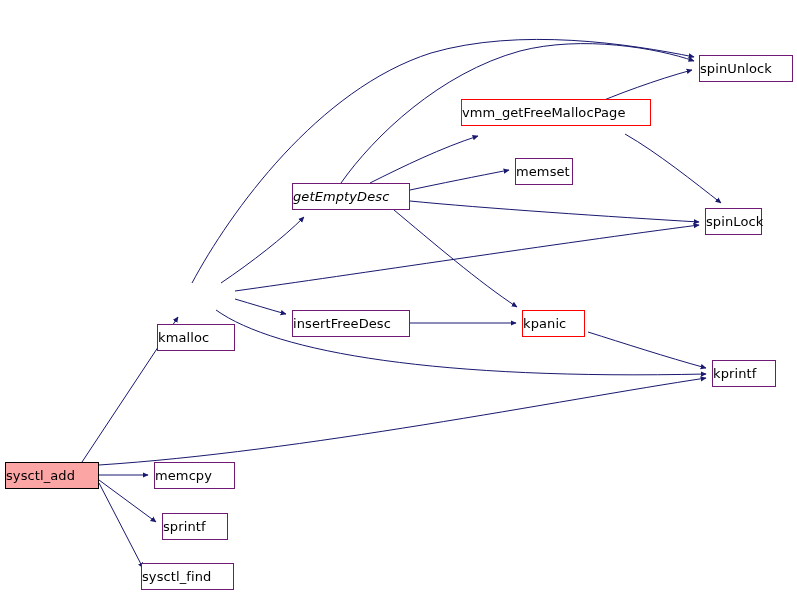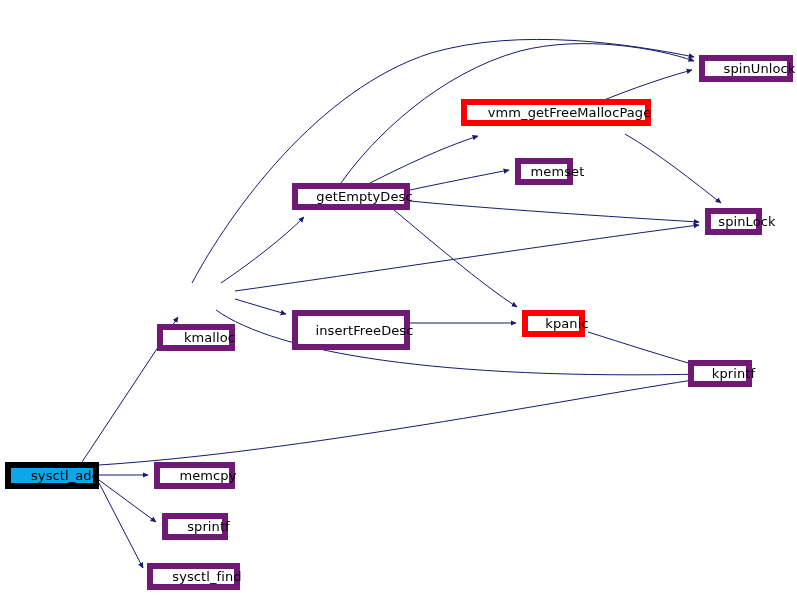--- a/index.html
+++ b/index.html
@@ -1,23 +1,23 @@
 <!DOCTYPE html>
 <html><head>
 <meta charset="utf-8">
 <style>
   html,body{margin:0;padding:0;background:#ffffff;}
   body{width:797px;height:595px;overflow:hidden;font-family:"DejaVu Sans",sans-serif;}
   #graph{position:relative;width:797px;height:595px;}
   #edges{position:absolute;left:0;top:0;width:797px;height:595px;}
-  .node{position:absolute;box-sizing:border-box;border:6px solid #701a75;background:#ffffff;
-        display:flex;align-items:center;justify-content:center;white-space:nowrap;padding-left:27px;}
+  .node{position:absolute;box-sizing:border-box;border:1px solid #701a75;background:#ffffff;
+        display:flex;align-items:center;justify-content:flex-start;white-space:nowrap;}
   .node .lbl{font-size:13px;line-height:1;color:#000000;letter-spacing:0.1px;}
   .node.red{border-color:#ff0000;}
-  .node.current{background:#0ea5e9;border-color:#000000;}
+  .node.current{background:#fca5a5;border-color:#000000;}
 </style>
 </head>
 <body>
 
 <div id="graph">
   <svg id="edges" viewBox="0 0 797 595" xmlns="http://www.w3.org/2000/svg">
     <defs>
       <marker id="arrow" viewBox="0 0 10 10" refX="9" refY="5" markerWidth="6" markerHeight="6" orient="auto-start-reverse">
         <path d="M0,0.5 L10,5 L0,9.5 z" fill="#191970"></path>
       </marker>
@@ -47,44 +47,44 @@
   <div id="node-layer">
       <div class="node current" style="left: 5px; top: 462px; width: 94px; height: 27px;">
         <span class="lbl">sysctl_add</span>
       </div>
       <div class="node" style="left: 154px; top: 462px; width: 81px; height: 27px;">
         <span class="lbl">memcpy</span>
       </div>
       <div class="node" style="left: 162px; top: 513px; width: 66px; height: 27px;">
         <span class="lbl">sprintf</span>
       </div>
-      <div class="node" style="left: 147px; top: 563px; width: 93px; height: 27px;">
+      <div class="node" style="left: 141px; top: 563px; width: 93px; height: 27px;">
         <span class="lbl">sysctl_find</span>
       </div>
       <div class="node" style="left: 157px; top: 283px; width: 78px; height: 27px; margin-top: 41px;">
         <span class="lbl">kmalloc</span>
       </div>
-      <div class="node" style="left: 292px; top: 183px; width: 118px; height: 27px;">
+      <div class="node" style="left: 292px; top: 183px; width: 118px; height: 27px; font-style: italic;">
         <span class="lbl">getEmptyDesc</span>
       </div>
-      <div class="node" style="left: 292px; top: 310px; width: 118px; height: 40px;">
+      <div class="node" style="left: 292px; top: 310px; width: 118px; height: 27px;">
         <span class="lbl">insertFreeDesc</span>
       </div>
       <div class="node red" style="left: 461px; top: 99px; width: 190px; height: 27px;">
         <span class="lbl">vmm_getFreeMallocPage</span>
       </div>
       <div class="node" style="left: 515px; top: 158px; width: 58px; height: 27px;">
         <span class="lbl">memset</span>
       </div>
       <div class="node red" style="left: 522px; top: 310px; width: 63px; height: 27px;">
         <span class="lbl">kpanic</span>
       </div>
       <div class="node" style="left: 699px; top: 55px; width: 94px; height: 27px;">
         <span class="lbl">spinUnlock</span>
       </div>
       <div class="node" style="left: 705px; top: 208px; width: 57px; height: 27px;">
         <span class="lbl">spinLock</span>
       </div>
-      <div class="node" style="left: 688px; top: 360px; width: 64px; height: 27px;">
+      <div class="node" style="left: 712px; top: 360px; width: 64px; height: 27px;">
         <span class="lbl">kprintf</span>
       </div>
     </div>
 </div>
 
 </body></html>

